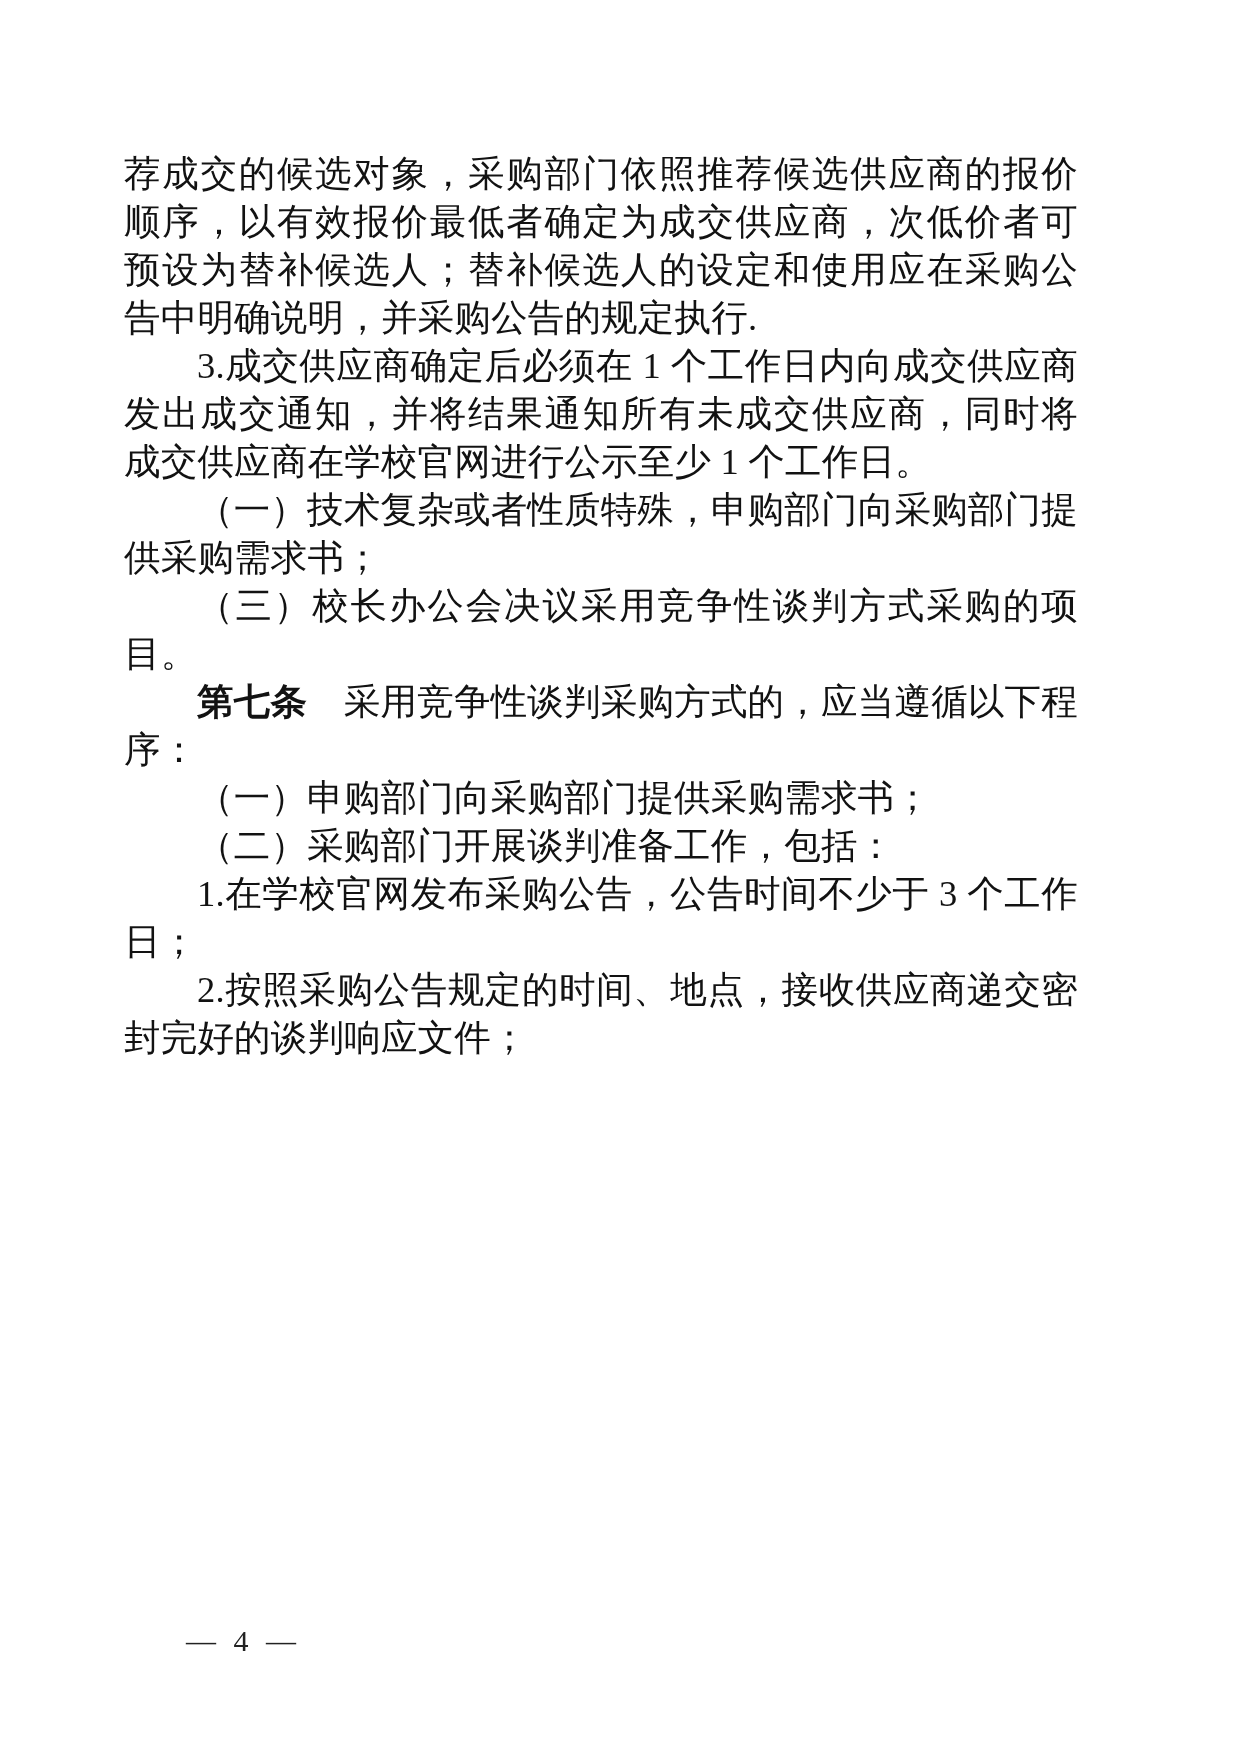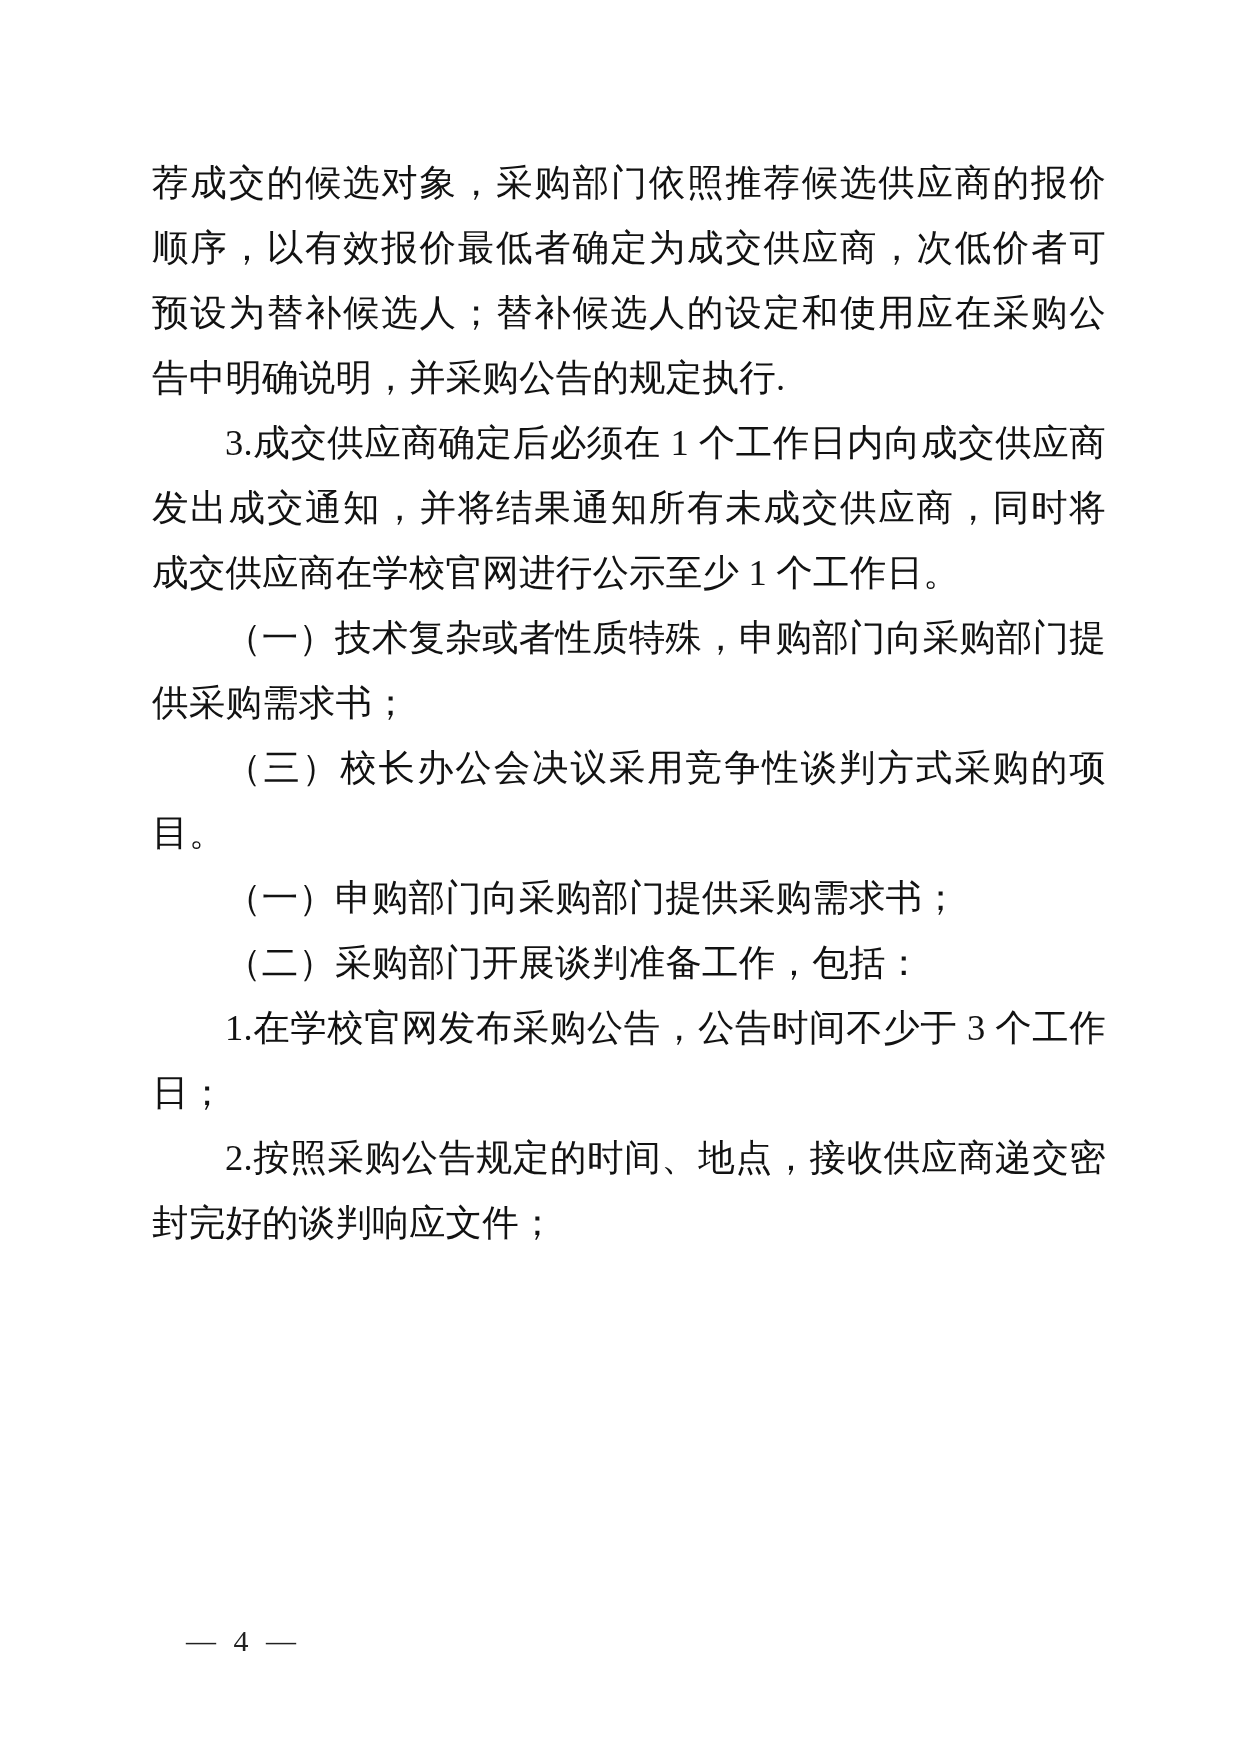--- a/index.html
+++ b/index.html
@@ -13,25 +13,25 @@
     font-family: "Liberation Serif", "DejaVu Serif", serif;
     color: #121212;
   }
   .page {
     position: absolute;
     inset: 0;
     background: #ffffff;
   }
   .body-text {
     position: absolute;
-    left: 152px;
+    left: 124px;
     top: 150px;
     width: 954px;
     font-size: 36.5px;
-    line-height: 65px;
+    line-height: 48px;
     text-align: justify;
     text-justify: inter-ideograph;
     letter-spacing: 0.2px;
   }
   .body-text p {
     margin: 0;
     padding: 0;
     word-break: break-all;
   }
   .body-text p.indent {
@@ -54,19 +54,20 @@
 </style>
 </head>
 <body>
 
 <div class="page">
   <div class="body-text" id="document-body">
       <p><span>荐成交的候选对象，采购部门依照推荐候选供应商的报价顺序，以有效报价最低者确定为成交供应商，次低价者可预设为替补候选人；替补候选人的设定和使用应在采购公告中明确说明，并采购公告的规定执行.</span></p>
       <p class="indent"><span>3.成交供应商确定后必须在 1 个工作日内向成交供应商发出成交通知，并将结果通知所有未成交供应商，同时将成交供应商在学校官网进行公示至少 1 个工作日。</span></p>
       <p class="indent"><span>（一）技术复杂或者性质特殊，申购部门向采购部门提供采购需求书；</span></p>
       <p class="indent"><span>（三）校长办公会决议采用竞争性谈判方式采购的项目。</span></p>
+      <p class="indent"><span class="lead-bold">第七条</span><span>　采用竞争性谈判采购方式的，应当遵循以下程序：</span></p>
       <p class="indent"><span>（一）申购部门向采购部门提供采购需求书；</span></p>
       <p class="indent"><span>（二）采购部门开展谈判准备工作，包括：</span></p>
       <p class="indent"><span>1.在学校官网发布采购公告，公告时间不少于 3 个工作日；</span></p>
       <p class="indent"><span>2.按照采购公告规定的时间、地点，接收供应商递交密封完好的谈判响应文件；</span></p>
     </div>
   <div class="footer-page-number">— 4 —</div>
 </div>
 
 </body></html>

